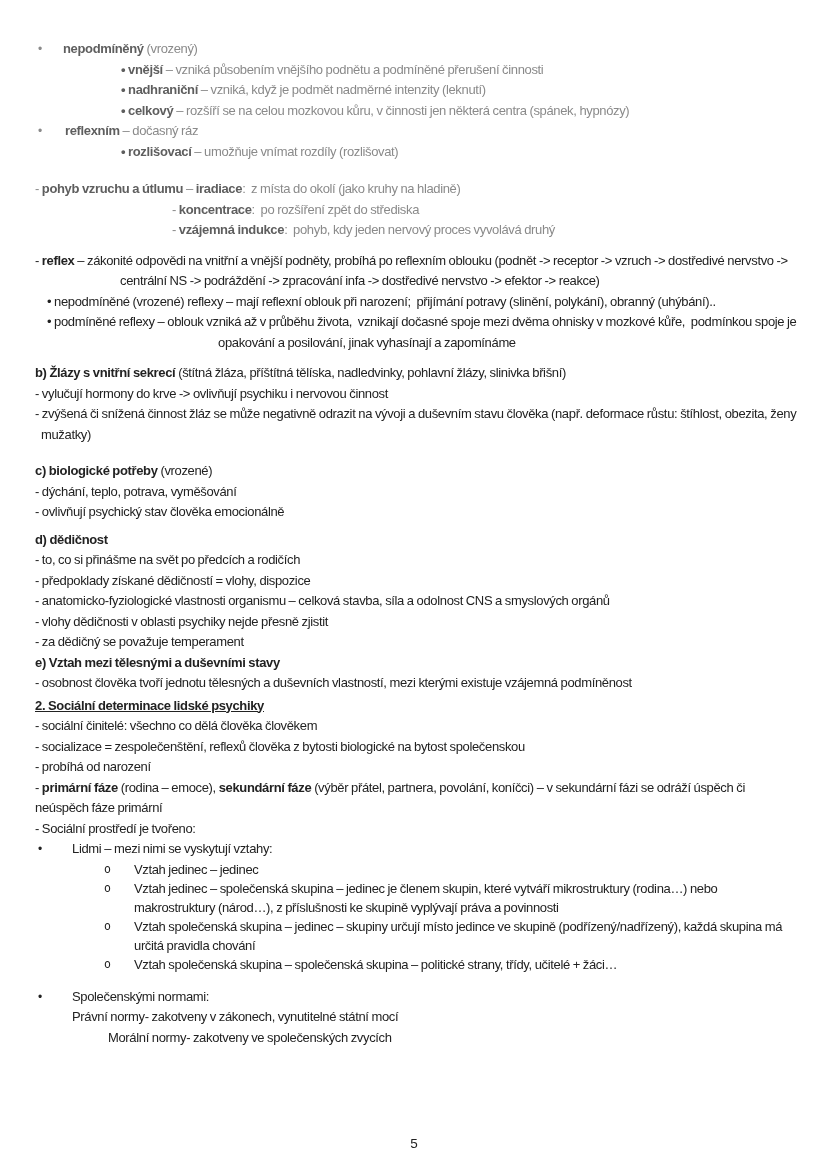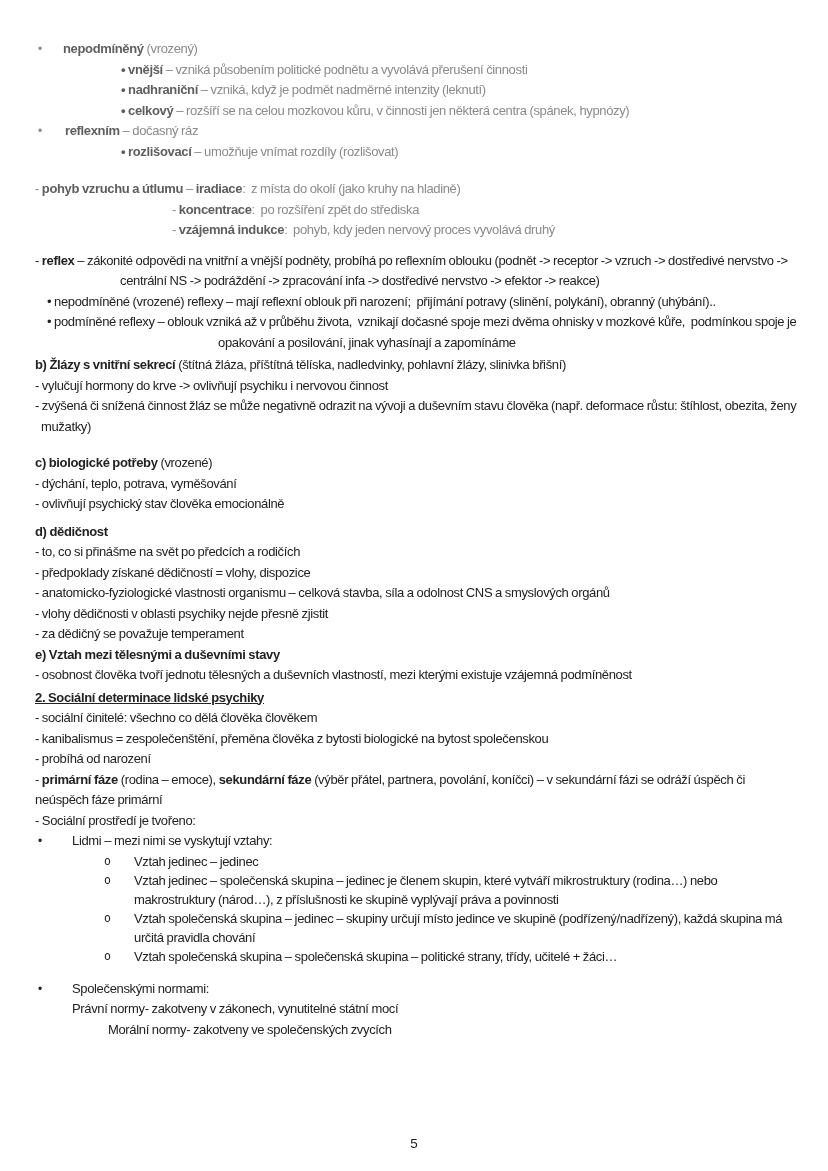--- a/index.html
+++ b/index.html
@@ -60,37 +60,37 @@
     color:var(--text_black);
   }
 </style>
 </head>
 <body>
 
 <div class="page">
   <div class="doc-body">
       <div class="block">
         <div class="line t-gray" style="padding-left: 63px; text-indent: 0px;"><span class="bullet bullet-disc" style="left: 38px;">•</span><b>nepodmíněný</b><span> (vrozený)</span></div>
-        <div class="line t-gray" style="padding-left: 134px; text-indent: -13px;"><b>• vnější</b><span> – vzniká působením politické podnětu a vyvolává přerušení činnosti</span></div>
+        <div class="line t-gray" style="padding-left: 134px; text-indent: -13px;"><b>• vnější</b><span> – vzniká působením vnějšího podnětu a podmíněné přerušení činnosti</span></div>
         <div class="line t-gray" style="padding-left: 134px; text-indent: -13px;"><b>• nadhraniční</b><span> – vzniká, když je podmět nadměrné intenzity (leknutí)</span></div>
         <div class="line t-gray" style="padding-left: 134px; text-indent: -13px;"><b>• celkový</b><span> – rozšíří se na celou mozkovou kůru, v činnosti jen některá centra (spánek, hypnózy)</span></div>
         <div class="line t-gray" style="padding-left: 65px; text-indent: 0px;"><span class="bullet bullet-disc" style="left: 38px;">•</span><b>reflexním</b><span> – dočasný ráz</span></div>
         <div class="line t-gray" style="padding-left: 134px; text-indent: -13px;"><b>• rozlišovací</b><span> – umožňuje vnímat rozdíly (rozlišovat)</span></div>
       </div>
       <div class="block" style="margin-top: 17px;">
         <div class="line t-gray" style="padding-left: 195px; text-indent: -160px;"><span>- </span><b>pohyb vzruchu a útlumu</b><span> – </span><b>iradiace</b><span>:  z místa do okolí (jako kruhy na hladině)</span></div>
         <div class="line t-gray" style="padding-left: 172px; text-indent: 0px;"><span>- </span><b>koncentrace</b><span>:  po rozšíření zpět do střediska</span></div>
         <div class="line t-gray" style="padding-left: 172px; text-indent: 0px;"><span>- </span><b>vzájemná indukce</b><span>:  pohyb, kdy jeden nervový proces vyvolává druhý</span></div>
       </div>
       <div class="block" style="margin-top: 10px;">
         <div class="line t-black" style="padding-left: 120px; text-indent: -85px;"><span>- </span><b>reflex</b><span> – zákonité odpovědi na vnitřní a vnější podněty, probíhá po reflexním oblouku (podnět -&gt; receptor -&gt; vzruch -&gt; dostředivé nervstvo -&gt; centrální NS -&gt; podráždění -&gt; zpracování infa -&gt; dostředivé nervstvo -&gt; efektor -&gt; reakce)</span></div>
         <div class="line t-black" style="padding-left: 60px; text-indent: -13px;"><span>• nepodmíněné (vrozené) reflexy – mají reflexní oblouk při narození;  přijímání potravy (slinění, polykání), obranný (uhýbání)..</span></div>
         <div class="line t-black" style="padding-left: 218px; text-indent: -171px;"><span>• podmíněné reflexy – oblouk vzniká až v průběhu života,  vznikají dočasné spoje mezi dvěma ohnisky v mozkové kůře,  podmínkou spoje je opakování a posilování, jinak vyhasínají a zapomínáme</span></div>
       </div>
-      <div class="block" style="margin-top: 2px;">
+      <div class="block" style="margin-top: 10px;">
         <div class="line t-black" style="padding-left: 35px; text-indent: 0px;"><b>b) Žlázy s vnitřní sekrecí</b><span> (štítná žláza, příštítná tělíska, nadledvinky, pohlavní žlázy, slinivka břišní)</span></div>
         <div class="line t-black" style="padding-left: 35px; text-indent: 0px;"><span>- vylučují hormony do krve -&gt; ovlivňují psychiku i nervovou činnost</span></div>
         <div class="line t-black" style="padding-left: 41px; text-indent: -6px;"><span>- zvýšená či snížená činnost žláz se může negativně odrazit na vývoji a duševním stavu člověka (např. deformace růstu: štíhlost, obezita, ženy mužatky)</span></div>
       </div>
       <div class="block" style="margin-top: 16px;">
         <div class="line t-black" style="padding-left: 35px; text-indent: 0px;"><b>c) biologické potřeby</b><span> (vrozené)</span></div>
         <div class="line t-black" style="padding-left: 35px; text-indent: 0px;"><span>- dýchání, teplo, potrava, vyměšování</span></div>
         <div class="line t-black" style="padding-left: 35px; text-indent: 0px;"><span>- ovlivňují psychický stav člověka emocionálně</span></div>
       </div>
       <div class="block" style="margin-top: 7px;">
@@ -101,21 +101,21 @@
         <div class="line t-black" style="padding-left: 35px; text-indent: 0px;"><span>- vlohy dědičnosti v oblasti psychiky nejde přesně zjistit</span></div>
         <div class="line t-black" style="padding-left: 35px; text-indent: 0px;"><span>- za dědičný se považuje temperament</span></div>
       </div>
       <div class="block">
         <div class="line t-black" style="padding-left: 35px; text-indent: 0px;"><b>e) Vztah mezi tělesnými a duševními stavy</b></div>
         <div class="line t-black" style="padding-left: 35px; text-indent: 0px;"><span>- osobnost člověka tvoří jednotu tělesných a duševních vlastností, mezi kterými existuje vzájemná podmíněnost</span></div>
       </div>
       <div class="block" style="margin-top: 2px;">
         <div class="line t-black" style="padding-left: 35px; text-indent: 0px;"><b class="u">2. Sociální determinace lidské psychiky</b></div>
         <div class="line t-black" style="padding-left: 35px; text-indent: 0px;"><span>- sociální činitelé: všechno co dělá člověka člověkem</span></div>
-        <div class="line t-black" style="padding-left: 35px; text-indent: 0px;"><span>- kanibalismus = zespolečenštění, přeměna člověka z bytosti biologické na bytost společenskou</span></div>
+        <div class="line t-black" style="padding-left: 35px; text-indent: 0px;"><span>- socializace = zespolečenštění, reflexů člověka z bytosti biologické na bytost společenskou</span></div>
         <div class="line t-black" style="padding-left: 35px; text-indent: 0px;"><span>- probíhá od narození</span></div>
         <div class="line t-black" style="padding-left: 35px; text-indent: 0px;"><span>- </span><b>primární fáze</b><span> (rodina – emoce), </span><b>sekundární fáze</b><span> (výběr přátel, partnera, povolání, koníčci) – v sekundární fázi se odráží úspěch či neúspěch fáze primární</span></div>
         <div class="line t-black" style="padding-left: 35px; text-indent: 0px;"><span>- Sociální prostředí je tvořeno:</span></div>
         <div class="line t-black" style="padding-left: 72px; text-indent: 0px;"><span class="bullet bullet-disc" style="left: 38px;">•</span><span>Lidmi – mezi nimi se vyskytují vztahy:</span></div>
         <div class="line t-black" style="padding-left: 134px; text-indent: 0px; line-height: 19px;"><span class="bullet bullet-o" style="left: 104px;">o</span><span>Vztah jedinec – jedinec</span></div>
         <div class="line t-black" style="padding-left: 134px; text-indent: 0px; line-height: 19px;"><span class="bullet bullet-o" style="left: 104px;">o</span><span>Vztah jedinec – společenská skupina – jedinec je členem skupin, které vytváří mikrostruktury (rodina…) nebo makrostruktury (národ…), z příslušnosti ke skupině vyplývají práva a povinnosti</span></div>
         <div class="line t-black" style="padding-left: 134px; text-indent: 0px; line-height: 19px;"><span class="bullet bullet-o" style="left: 104px;">o</span><span>Vztah společenská skupina – jedinec – skupiny určují místo jedince ve skupině (podřízený/nadřízený), každá skupina má určitá pravidla chování</span></div>
         <div class="line t-black" style="padding-left: 134px; text-indent: 0px; line-height: 19px;"><span class="bullet bullet-o" style="left: 104px;">o</span><span>Vztah společenská skupina – společenská skupina – politické strany, třídy, učitelé + žáci…</span></div>
       </div>
       <div class="block" style="margin-top: 13px;">

